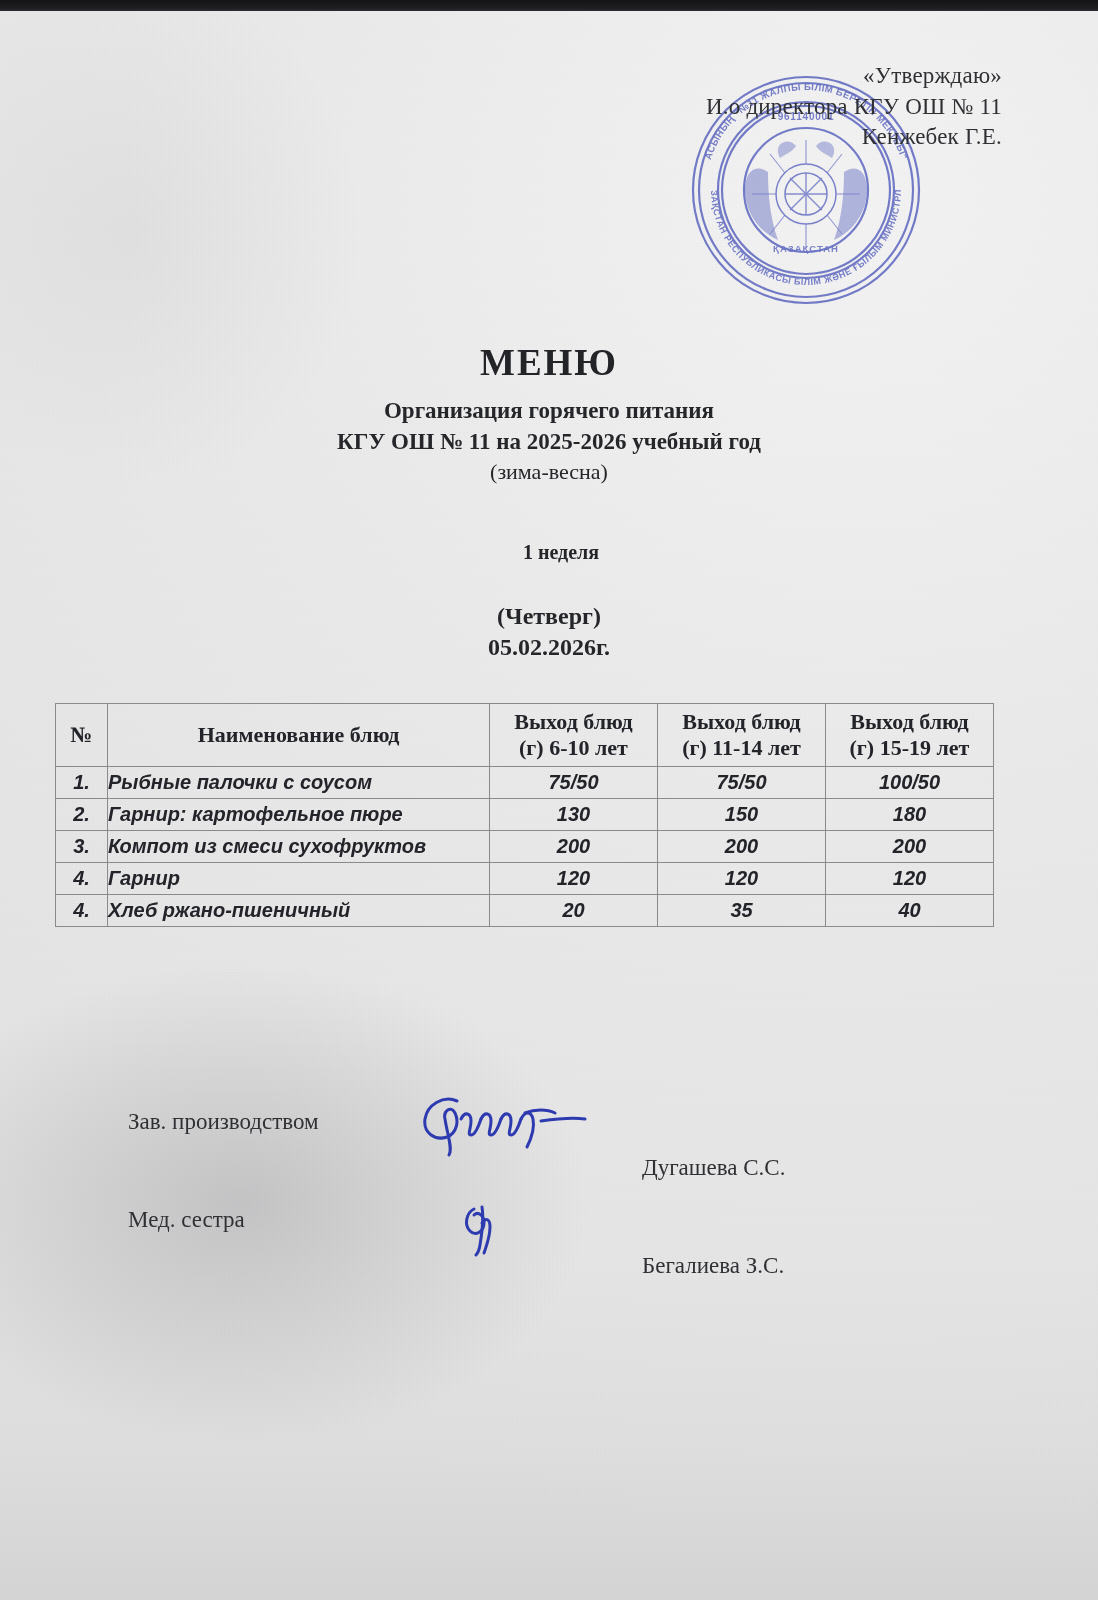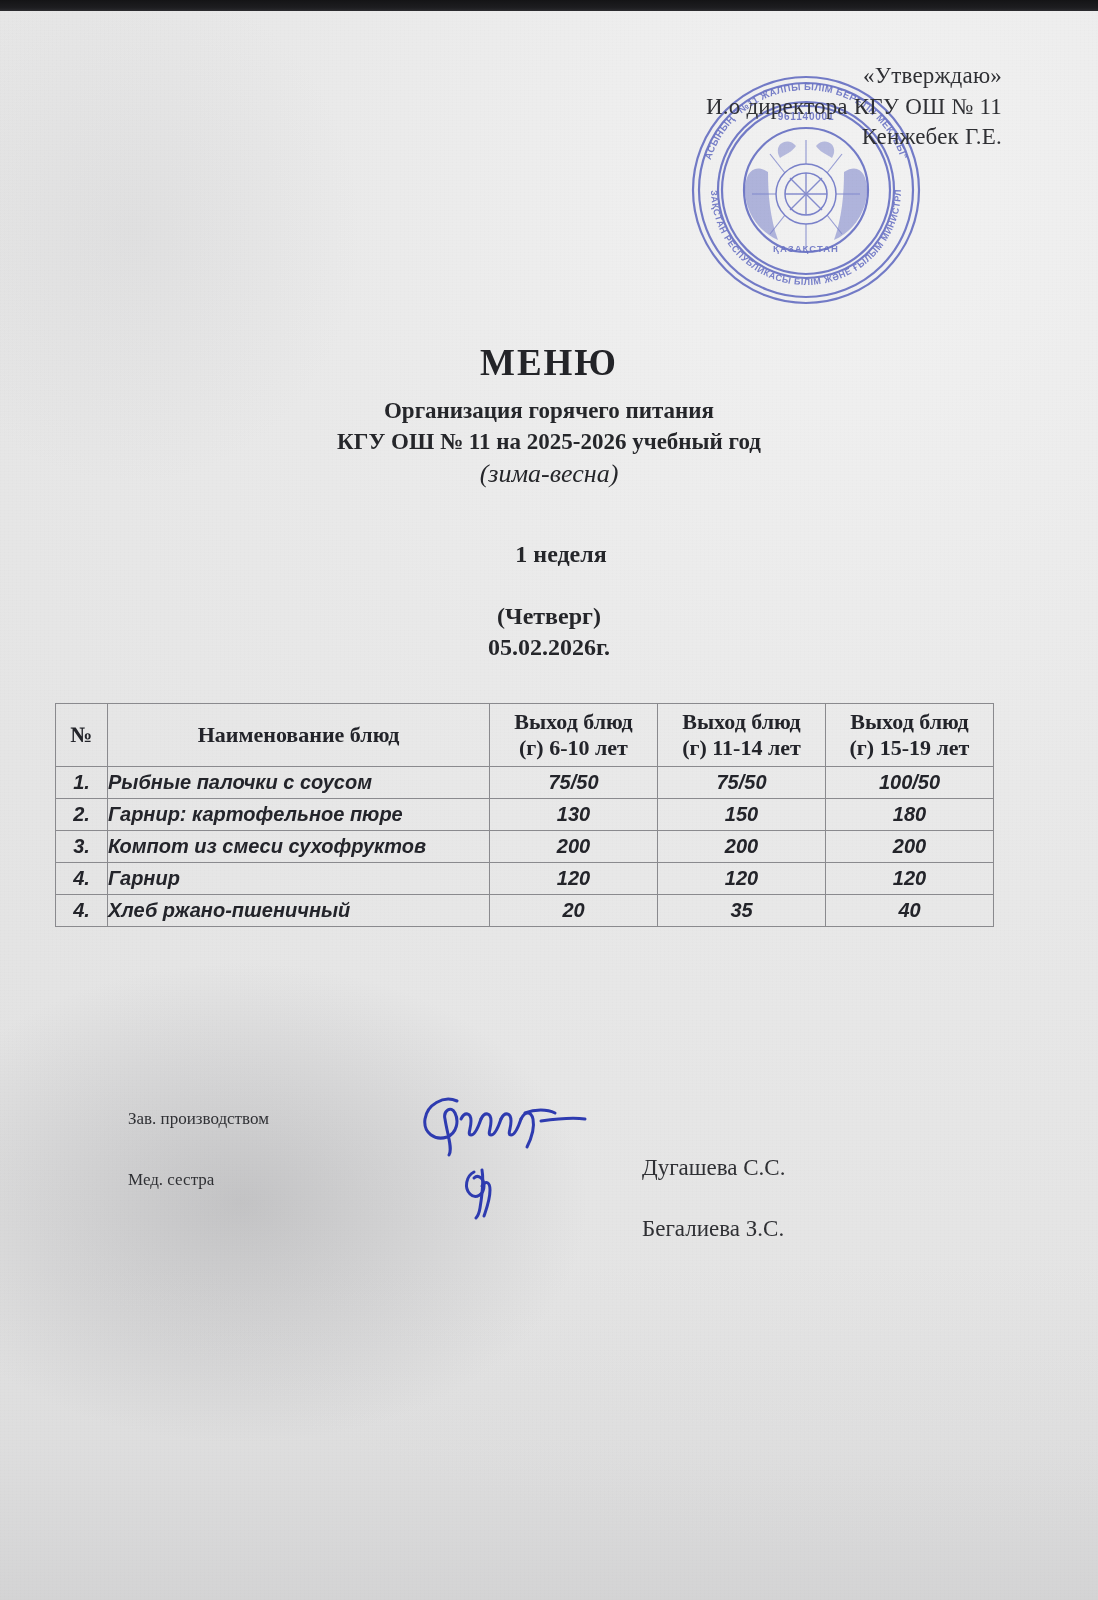--- a/index.html
+++ b/index.html
@@ -109,29 +109,28 @@
     left: 0; right: 0;
     top: 385px;
     text-align: center;
     font-size: 23px;
     font-weight: bold;
     line-height: 1.33;
     color: #25262a;
   }
   .subtitle .season {
     font-weight: normal;
-    font-style: italic;
-    font-size: 26px;
+    font-size: 22px;
   }
   .week {
     position: absolute;
     left: 0; right: 0;
     top: 530px;
     text-align: center;
-    font-size: 24px;
+    font-size: 20px;
     font-weight: bold;
     color: #25262a;
     margin-left: 24px;
   }
   .daydate {
     position: absolute;
     left: 0; right: 0;
     top: 590px;
     text-align: center;
     font-size: 24px;
@@ -204,38 +203,38 @@
   
   .sig-row {
     position: absolute;
     left: 128px;
     width: 840px;
     height: 44px;
   }
   .sig-row .role {
     position: absolute;
     left: 0; top: 0;
-    font-size: 17px;
+    font-size: 23px;
     color: #2f3034;
     white-space: nowrap;
   }
   .sig-row .person {
     position: absolute;
     left: 514px; top: 0;
     font-size: 23px;
     color: #2f3034;
     white-space: nowrap;
     margin-top: 46px;
   }
   .sig-ink {
     position: absolute;
     pointer-events: none;
   }
   #sig-row-1 { top: 1098px; }
-  #sig-row-2 { top: 1159px; }
+  #sig-row-2 { top: 1196px; }
 </style>
 </head>
 <body>
 
 <div class="photo">
 
   <div class="desk"></div>
 
   <div class="sheet">
     <div class="paper-grain"></div>

